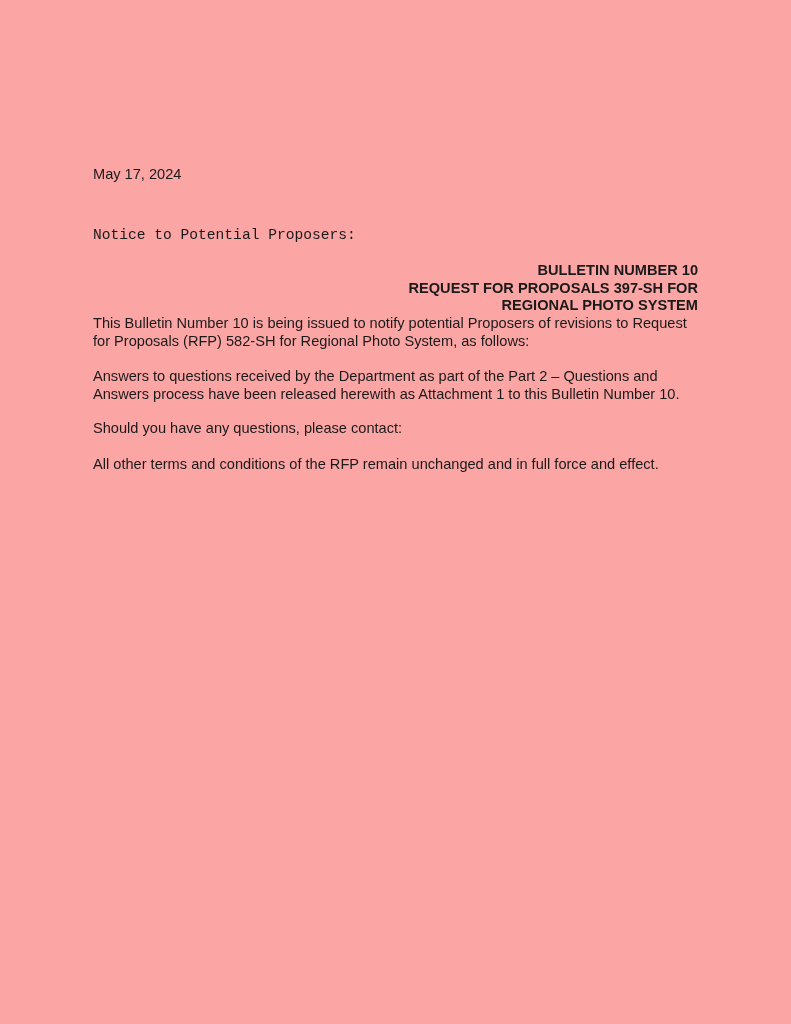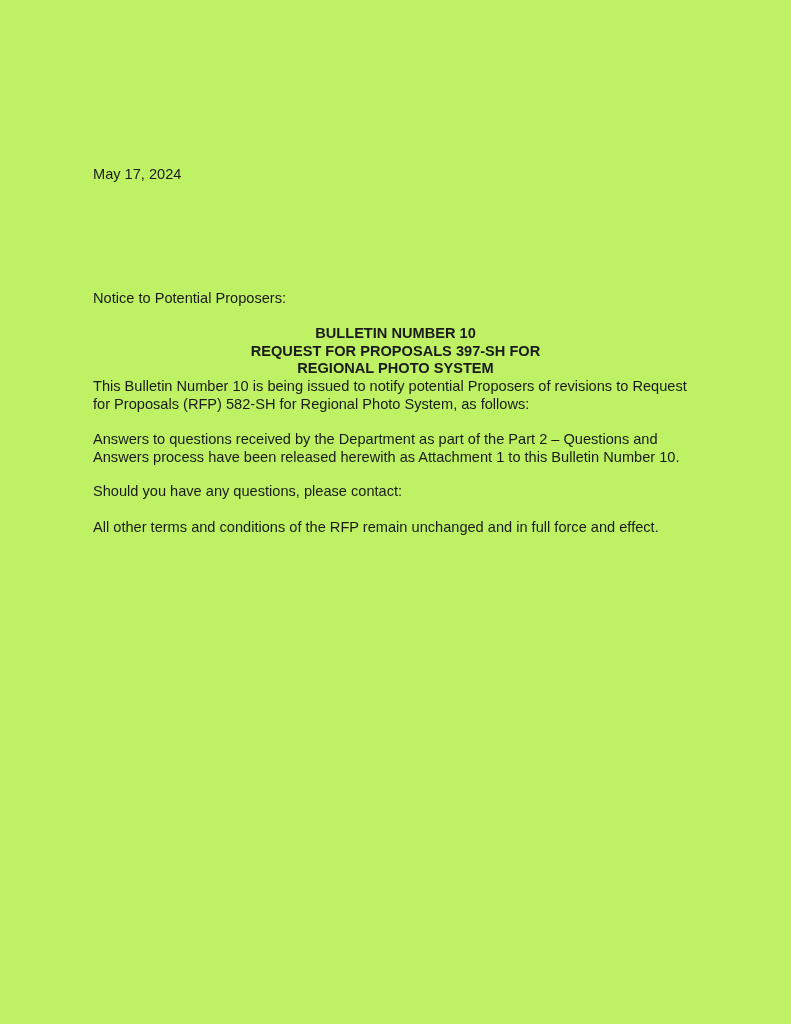--- a/index.html
+++ b/index.html
@@ -4,41 +4,42 @@
 <style>
   html, body {
     margin: 0;
     padding: 0;
     background: #ffffff;
   }
   .page {
     position: relative;
     width: 791px;
     height: 1024px;
-    background: #bef264;
+    background: #fca5a5;
     font-family: "Liberation Sans", sans-serif;
     font-size: 14.6px;
     line-height: 17.6px;
     color: #1a1a1a;
     overflow: hidden;
     box-sizing: border-box;
   }
   .content {
     padding: 0 93px;
     box-sizing: border-box;
   }
   .date-line {
     padding-top: 166px;
   }
   .salutation {
-    margin-top: 106px;
+    margin-top: 43px;
+    font-family: Liberation Mono, monospace;
   }
   .doc-heading {
     margin-top: 18px;
-    text-align: center;
+    text-align: right;
     font-weight: bold;
   }
   .doc-heading div {
     line-height: 17.6px;
   }
   .para { margin: 0; }
   .para-1 { }
   .para-2 { margin-top: 18px; }
   .para-3 { margin-top: 18px; }
   .para-4 { margin-top: 17px; }

